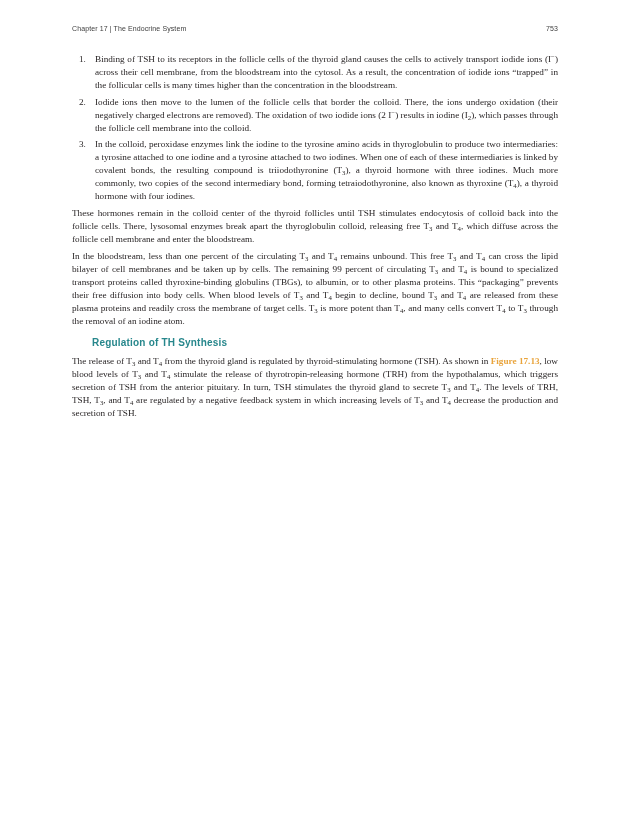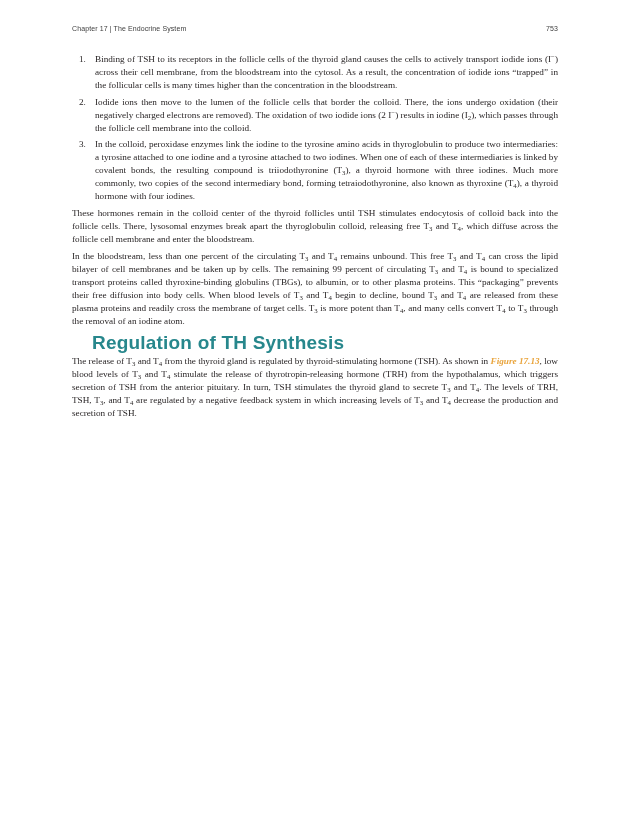--- a/index.html
+++ b/index.html
@@ -18,28 +18,28 @@
     font-size:7px;color:#3d3d3d;letter-spacing:0.1px;
   }
   .content{margin-top:21px;font-size:9.2px;line-height:13px;}
   .nlist{margin:0 0 4px 0;padding:0;}
   .litem{display:flex;margin:0 0 3.5px 0;}
   .linum{flex:0 0 23px;box-sizing:border-box;padding-left:7px;}
   .litext{flex:1 1 auto;text-align:justify;}
   .para{margin:0 0 4px 0;text-align:justify;}
   .section-heading{
     font-family:"Liberation Sans","DejaVu Sans",sans-serif;
-    font-size:19px;font-weight:bold;color:#27878c;
+    font-size:10px;font-weight:bold;color:#27878c;
     letter-spacing:0.2px;margin:8px 0 6px 0;padding-left:20px;
   }
   sub,sup{font-size:6.8px;line-height:0;}
   sub{vertical-align:-1.5px;}
   sup{vertical-align:3.5px;}
   b{font-weight:normal;}
-  .figlink{color:#e9a43c;font-weight:bold;cursor:pointer;font-style:italic;}
+  .figlink{color:#e9a43c;font-weight:bold;cursor:pointer;}
 </style>
 </head>
 <body>
 
 <div class="page">
 
   <div class="page-header">
     <span>Chapter 17 | The Endocrine System</span>
     <span>753</span>
   </div>

